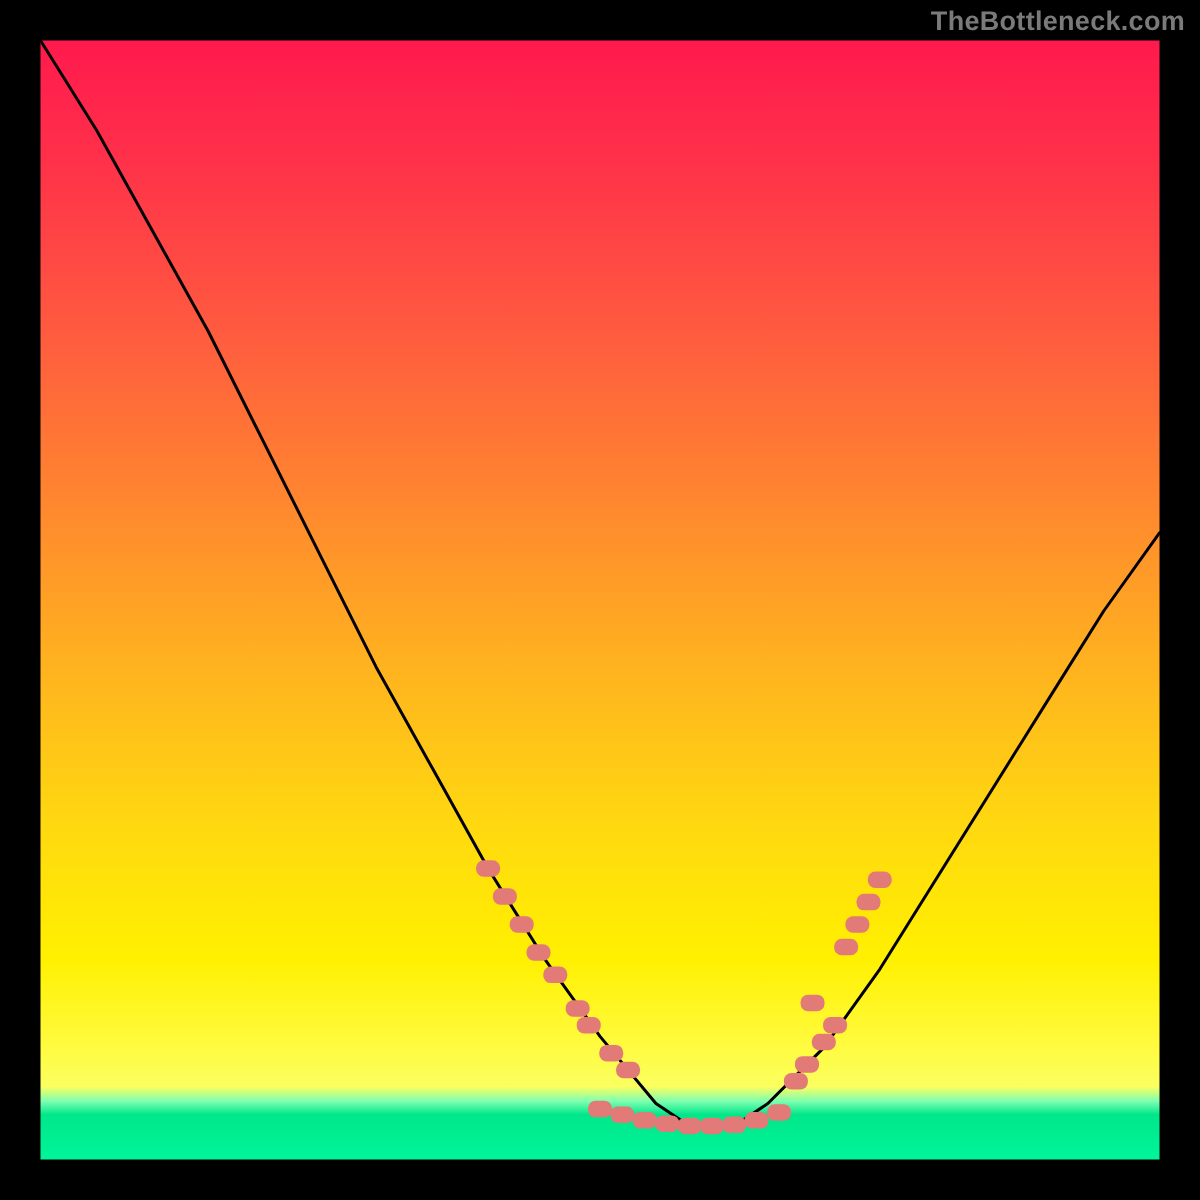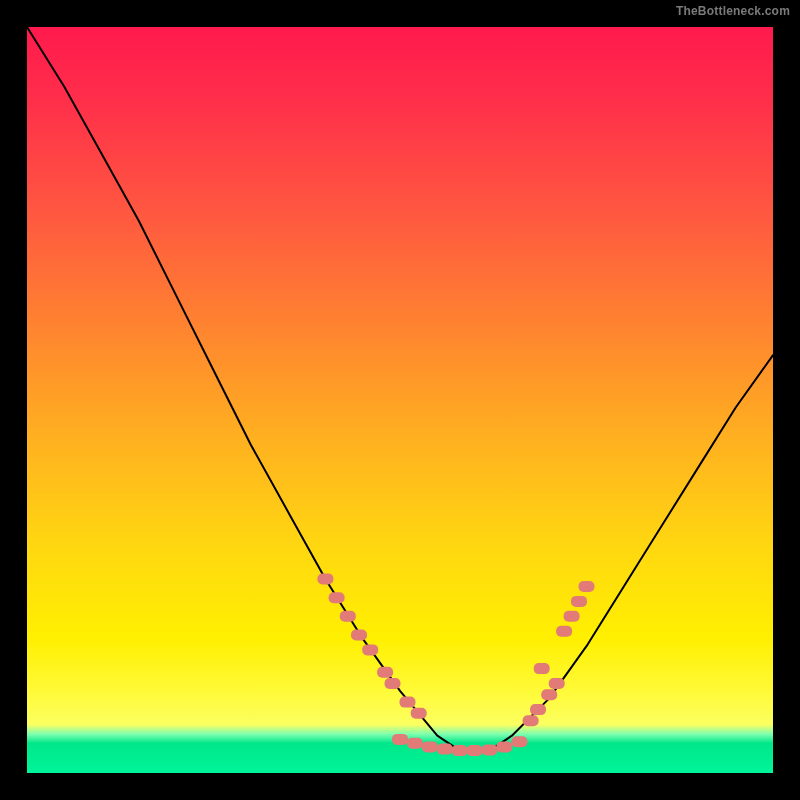--- a/index.html
+++ b/index.html
@@ -48,21 +48,21 @@
     top: 27px;
     width: 746px;
     height: 746px;
     overflow: visible;
   }
   .watermark {
     position: absolute;
     top: 4px;
     right: 10px;
     color: #7a7a7a;
-    font-size: 12px;
+    font-size: 18px;
     font-weight: 600;
     letter-spacing: 0.2px;
     font-family: Arial, Helvetica, sans-serif;
   }
 </style>
 </head>
 <body>
 
 <div class="frame">
 

